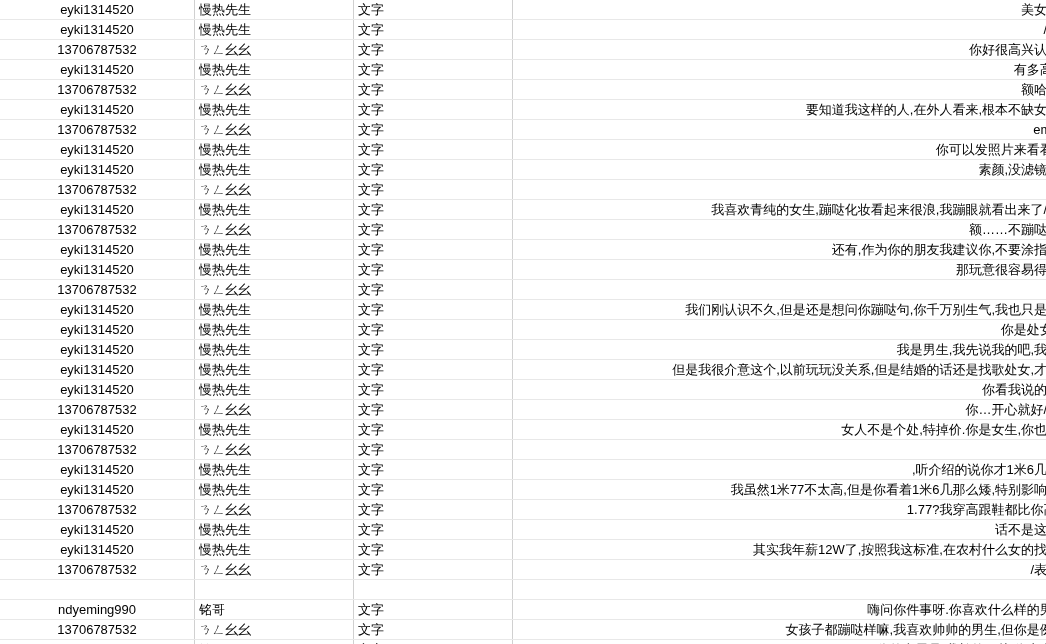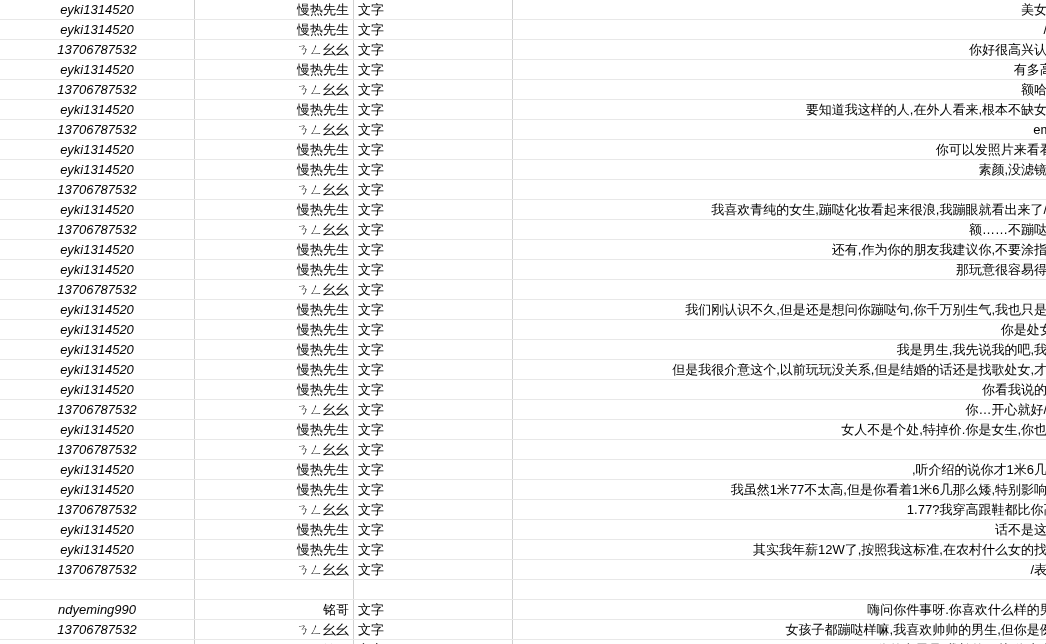--- a/index.html
+++ b/index.html
@@ -23,22 +23,22 @@
   .sheet td {
     height: 19px;
     line-height: 19px;
     padding: 0 4px;
     border-right: 1px solid #d0d0d0;
     border-bottom: 1px solid #e8e8e8;
     white-space: nowrap;
     overflow: hidden;
     font-size: 13px;
   }
-  .col-a { width: 186px; text-align: center; font-style: italic; }
-  .col-b { width: 150px; text-align: right; }
+  .col-a { width: 186px; text-align: center; }
+  .col-b { width: 150px; text-align: left; }
   .col-c { width: 150px; text-align: left; padding-left: 8px; margin-left: 44px; }
   .col-d { width: 556px; text-align: right; padding-right: 10px; border-right: none; }
   tr.blank td {
     border-bottom: 1px solid #e8e8e8;
   }
   tr.blank td.col-a,
   tr.blank td.col-b,
   tr.blank td.col-c,
   tr.blank td.col-d { color: transparent; }
 </style>

